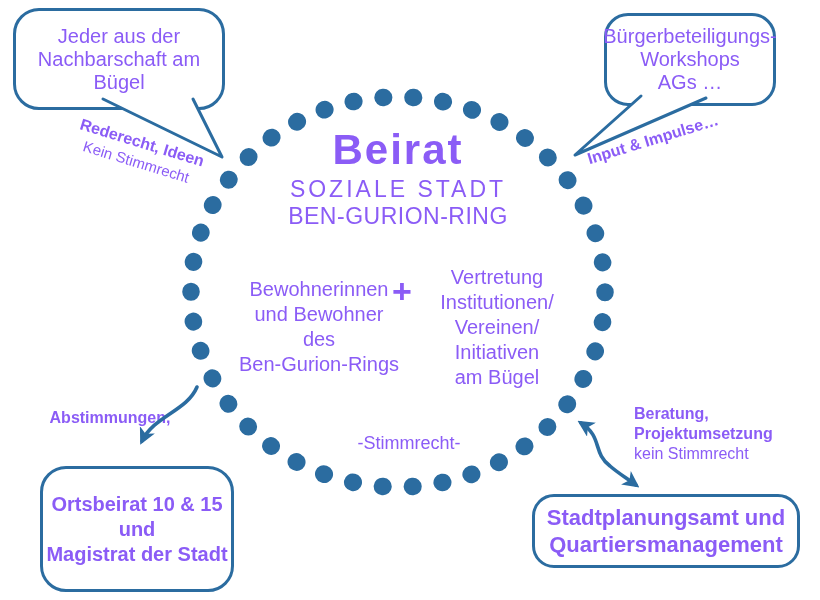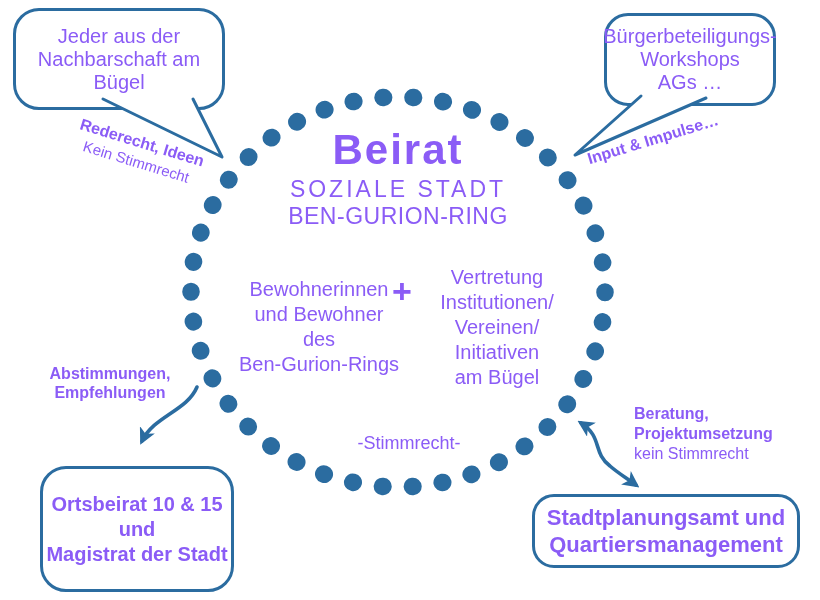--- a/index.html
+++ b/index.html
@@ -37,21 +37,21 @@
   .plus-sign{left:387px;top:272px;width:30px;font-size:34px;font-weight:bold;}
   .group-right{left:415px;top:265px;width:164px;}
   .voting-note{left:327px;top:433px;width:164px;font-size:18px;}
   
   .anno{position:absolute;z-index:2;white-space:nowrap;}
   .anno .b{font-weight:bold;font-size:16px;line-height:20px;}
   .anno .r{font-size:15px;line-height:19px;}
   .anno-tl{left:78px;top:113px;width:140px;text-align:center;transform:rotate(17deg);transform-origin:0 0;}
   .anno-tr{left:585px;top:150px;transform:rotate(-17deg);transform-origin:0 0;}
   .anno-bl{left:40px;top:364px;width:140px;text-align:center;}
-  .anno-bl .b{line-height:19px;}
+  .anno-bl .b{line-height:19px;margin-top:44px;}
   .anno-br{left:634px;top:404px;text-align:left;}
   .anno-br .b{line-height:20px;}
   .anno-br .r{font-size:16px;line-height:20px;}
   
   .overlay{position:absolute;left:0;top:0;z-index:5;pointer-events:none;}
 </style>
 </head>
 <body>
 
 <div class="stage">

